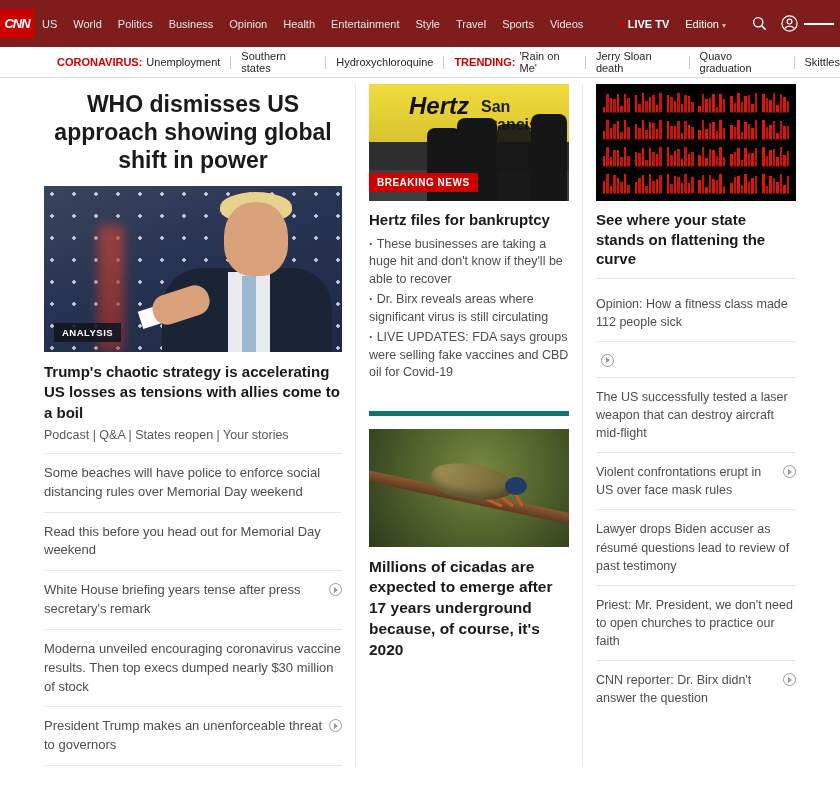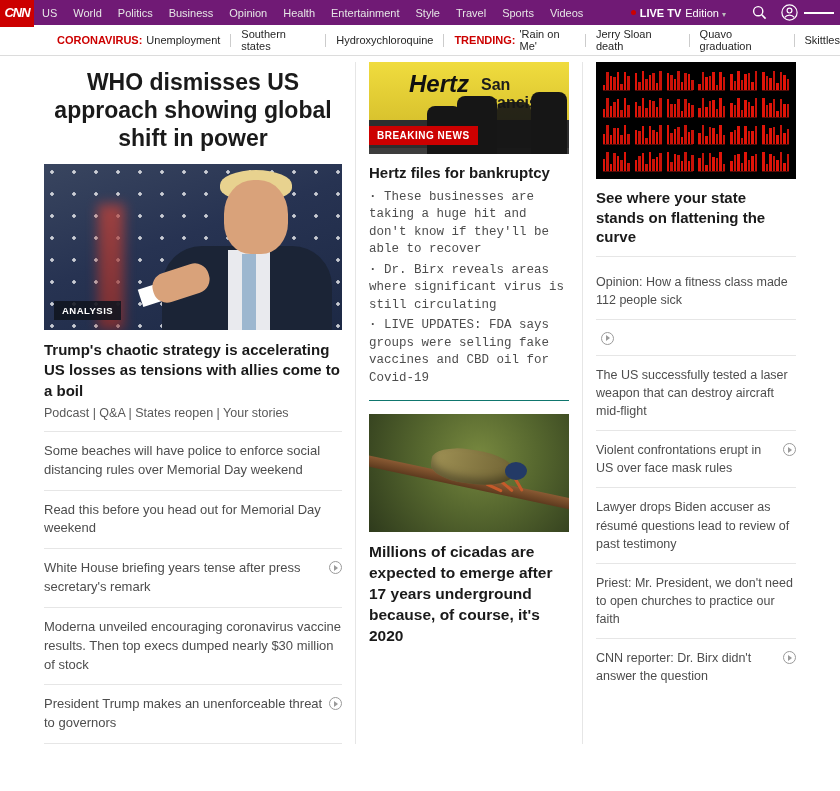--- a/index.html
+++ b/index.html
@@ -1,27 +1,27 @@
 <!DOCTYPE html>
 <html><head>
 <meta charset="utf-8">
 <style>
   * { box-sizing: border-box; margin: 0; padding: 0; }
   html, body { width: 840px; height: 791px; overflow: hidden; background: #fff;
     font-family: "Liberation Sans", sans-serif; color: #262626; }
 
   
-  .nav { height: 25px; background: #701a75; display: flex; align-items: center; }
+  .nav { height: 47px; background: #7f1d1d; display: flex; align-items: center; }
   .logo { width: 34px; height: 29px; background: #cc0000; color: #fff; display: flex;
     align-items: center; justify-content: center; font-weight: bold; font-style: italic;
     font-size: 13px; letter-spacing: -1px; cursor: pointer; }
   .nav-item { color: #e6e6e6; font-size: 11px; padding: 0 8px; cursor: pointer; }
   .nav-spacer { flex: 1; }
   .live { color: #fff; font-size: 11px; font-weight: bold; display: flex; align-items: center;
-    gap: 4px; margin-right: 4px; cursor: pointer; }
+    gap: 4px; margin-right: 16px; cursor: pointer; }
   .live-dot { width: 5px; height: 5px; border-radius: 50%; background: #cc0000; }
   .edition { color: #fff; font-size: 11px; margin-right: 18px; cursor: pointer; }
   .edition .chev { font-size: 8px; color: #bbb; }
   .nav-icon { width: 30px; height: 29px; display: flex; align-items: center;
     justify-content: center; cursor: pointer; }
   .hamb div { width: 15px; height: 2px; background: #fff; margin: 2px 0; }
 
   
   .ticker { height: 31px; display: flex; align-items: center; padding-left: 57px;
     border-bottom: 1px solid #dcdcdc; font-size: 11px; }
@@ -78,38 +78,38 @@
   .news-item span.txt { flex: 1; }
   .col-mid .news-item, .col-right .news-item, .bcol .news-item { font-size: 12.5px; }
 
   .play-icon { flex: 0 0 auto; display: inline-flex; width: 13px; height: 13px;
     border: 1px solid #9a9a9a; border-radius: 50%; align-items: center;
     justify-content: center; margin-left: 5px; margin-top: 2px; }
   .play-icon i { display: block; width: 0; height: 0; border-left: 4px solid #9a9a9a;
     border-top: 3px solid transparent; border-bottom: 3px solid transparent; margin-left: 1px; }
 
   
-  .photo-hertz { height: 92px; background: #2e2e2e; }
+  .photo-hertz { height: 117px; background: #2e2e2e; }
   .hertz-yellow { position: absolute; top: 0; left: 0; right: 0; height: 58px;
     background: linear-gradient(#f0dc3e, #d9c32e); }
   .hertz-word { position: absolute; top: 8px; left: 40px; font-size: 24px; font-weight: bold;
     font-style: italic; color: #111; }
   .hertz-city { position: absolute; top: 14px; left: 112px; font-size: 16px; font-weight: bold;
     color: #1c1c1c; }
   .sil { position: absolute; background: #161616; border-radius: 8px 8px 0 0; }
   .sil1 { left: 58px; top: 44px; width: 34px; height: 74px; }
   .sil2 { left: 88px; top: 34px; width: 40px; height: 84px; }
   .sil3 { left: 128px; top: 40px; width: 34px; height: 78px; opacity: .92; }
   .sil4 { right: 2px; top: 30px; width: 36px; height: 88px; }
   .counter { position: absolute; left: 0; right: 0; top: 86px; height: 31px; background: #3d3d3d; }
 
   .mid-head, .right-head { font-size: 15px; font-weight: bold; color: #1a1a1a;
     line-height: 1.3; margin: 9px 0 6px; cursor: pointer; }
   .right-head { padding-bottom: 9px; border-bottom: 1px solid #e6e6e6; }
-  .bullets { border-bottom: 1px solid #0f766e; padding-bottom: 10px; font-family: Liberation Mono, monospace; }
+  .bullets { border-bottom: 5px solid #0f766e; padding-bottom: 26px; }
   .bullet { font-size: 12.5px; color: #4d4d4d; line-height: 1.4; margin: 3px 0; cursor: pointer; }
   .bullet::before { content: "· "; font-weight: bold; }
 
   
   .photo-cicada { height: 118px; margin-top: 13px;
     background: radial-gradient(circle at 55% 35%, #77883f 0%, #55662e 45%, #2e3a1c 100%); }
   .branch { position: absolute; left: -10px; top: 64px; width: 230px; height: 11px;
     background: linear-gradient(#8a5a33, #5d3a1e); transform: rotate(12deg); border-radius: 5px; }
   .cicada-body { position: absolute; left: 62px; top: 36px; width: 84px; height: 34px;
     border-radius: 50% 60% 60% 50%; background: linear-gradient(100deg, #a09255, #6f6233);

